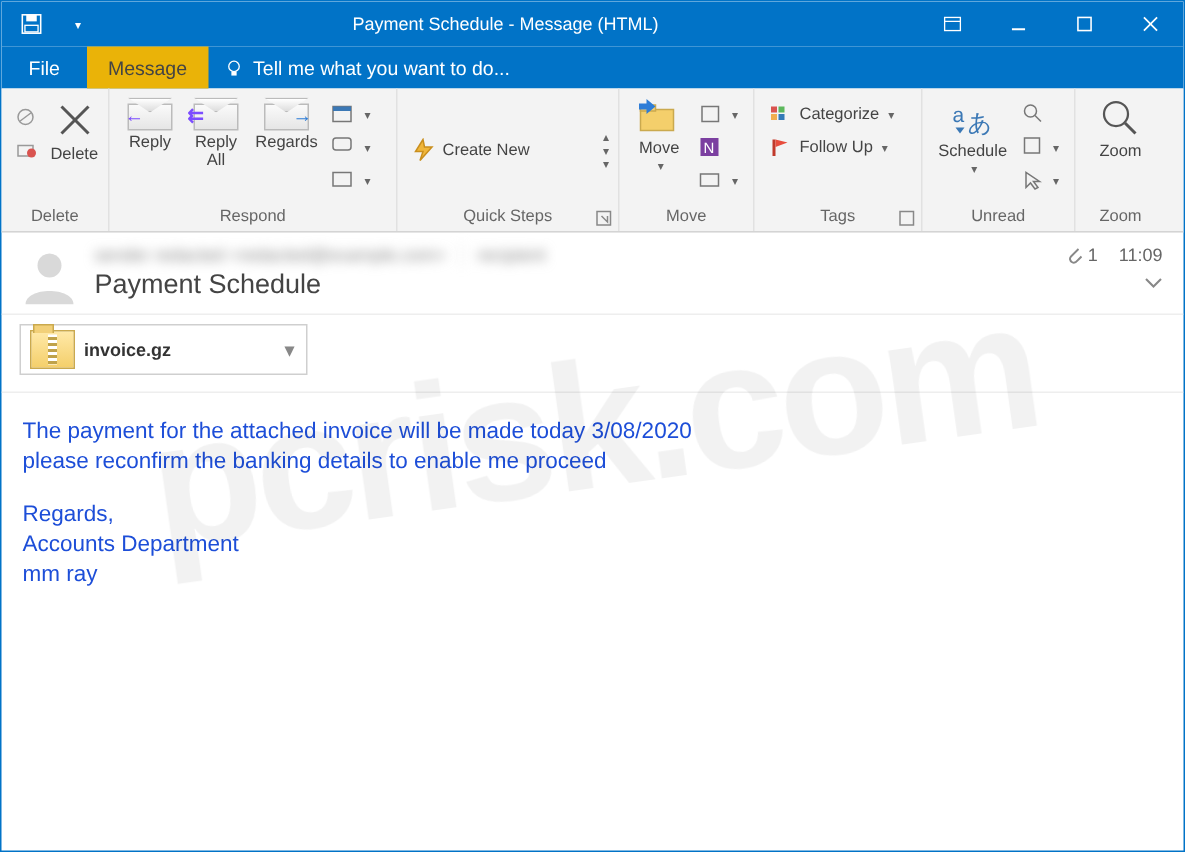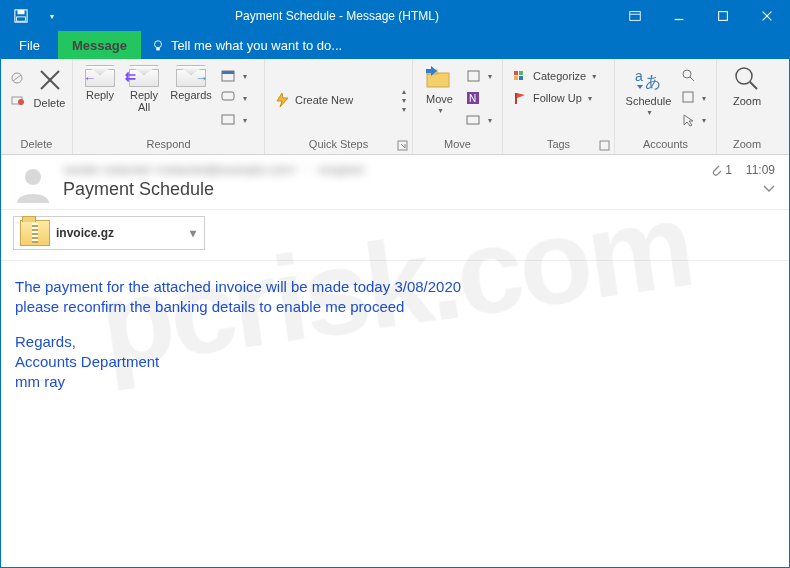--- a/index.html
+++ b/index.html
@@ -5,21 +5,21 @@
   * { margin: 0; padding: 0; box-sizing: border-box; font-family: "Segoe UI", Tahoma, sans-serif; }
   body { width: 790px; height: 568px; background: #fff; overflow: hidden; border: 1px solid #0173c7; }
   .titlebar { height: 30px; background: #0173c7; color: #fff; display: flex; align-items: center; font-size: 12px; }
   .tb-left { display: flex; align-items: center; padding-left: 6px; gap: 6px; }
   .tb-center { flex: 1; text-align: center; }
   .tb-right { display: flex; align-items: center; }
   .tb-btn { width: 44px; height: 30px; display: flex; align-items: center; justify-content: center; }
   .tb-icon { width: 14px; height: 14px; }
   .tabbar { height: 28px; background: #0173c7; display: flex; align-items: flex-end; color: #fff; font-size: 13px; }
   .tab { padding: 6px 14px; height: 28px; display: flex; align-items: center; text-align: right; }
-  .tab.active { background: #22c55e; color: #444; font-weight: bold; }
+  .tab.active { background: #eab308; color: #444; }
   .tab.file { padding: 6px 18px; }
   .tell { display: flex; align-items: center; gap: 6px; padding: 6px 10px; }
   .ribbon { background: #f3f3f3; border-bottom: 1px solid #d4d4d4; display: flex; height: 96px; }
   .group { border-right: 1px solid #e1e1e1; display: flex; flex-direction: column; }
   .group-body { flex: 1; display: flex; align-items: flex-start; padding: 4px 6px 0 6px; gap: 2px; }
   .group-label { text-align: center; font-size: 11px; color: #666; height: 18px; line-height: 16px; position: relative; }
   .dlg { position: absolute; right: 3px; bottom: 2px; width: 12px; height: 12px; }
   .big-btn { display: flex; flex-direction: column; align-items: center; width: 50px; padding-top: 2px; font-size: 11px; color: #444; text-align: center; line-height: 12px; }
   .big-btn svg, .big-btn .env { margin-bottom: 2px; }
   .mini-col { display: flex; flex-direction: column; gap: 0; padding-top: 2px; }
@@ -293,21 +293,21 @@
             <span class="chev">▾</span>
           </div>
         <div class="mini">
             <svg width="14" height="14">
               <polygon points="2,2 2,12 5,9 8,13 10,12 7,8 11,8" fill="none" stroke="#777"></polygon>
             </svg>
             <span class="chev">▾</span>
           </div>
       </div>
     </div>
-    <div class="group-label">Accounts</div>
+    <div class="group-label">Unread</div>
   </div>
 
   <div class="group" style="width:60px;border-right:none">
     <div class="group-body">
       <div class="big-btn">
         <svg width="28" height="28" viewBox="0 0 28 28">
             <circle cx="11" cy="11" r="8" fill="none" stroke="#555" stroke-width="1.5"></circle>
             <line x1="17" y1="17" x2="24" y2="24" stroke="#555" stroke-width="2"></line>
           </svg>
         <span>Zoom</span>

